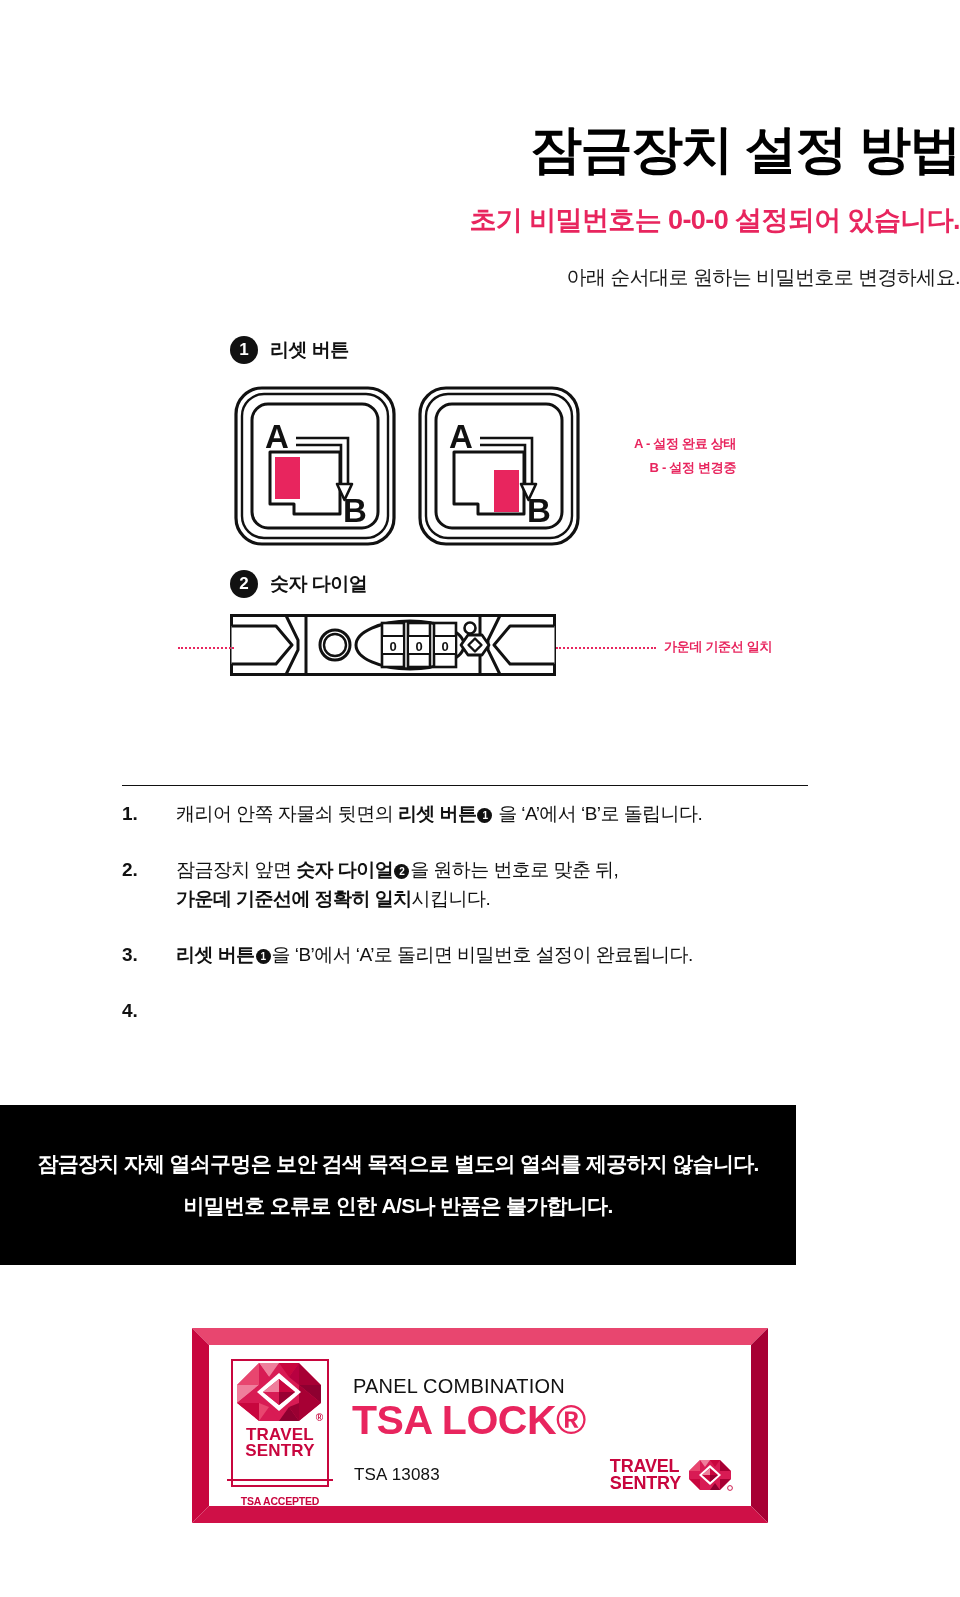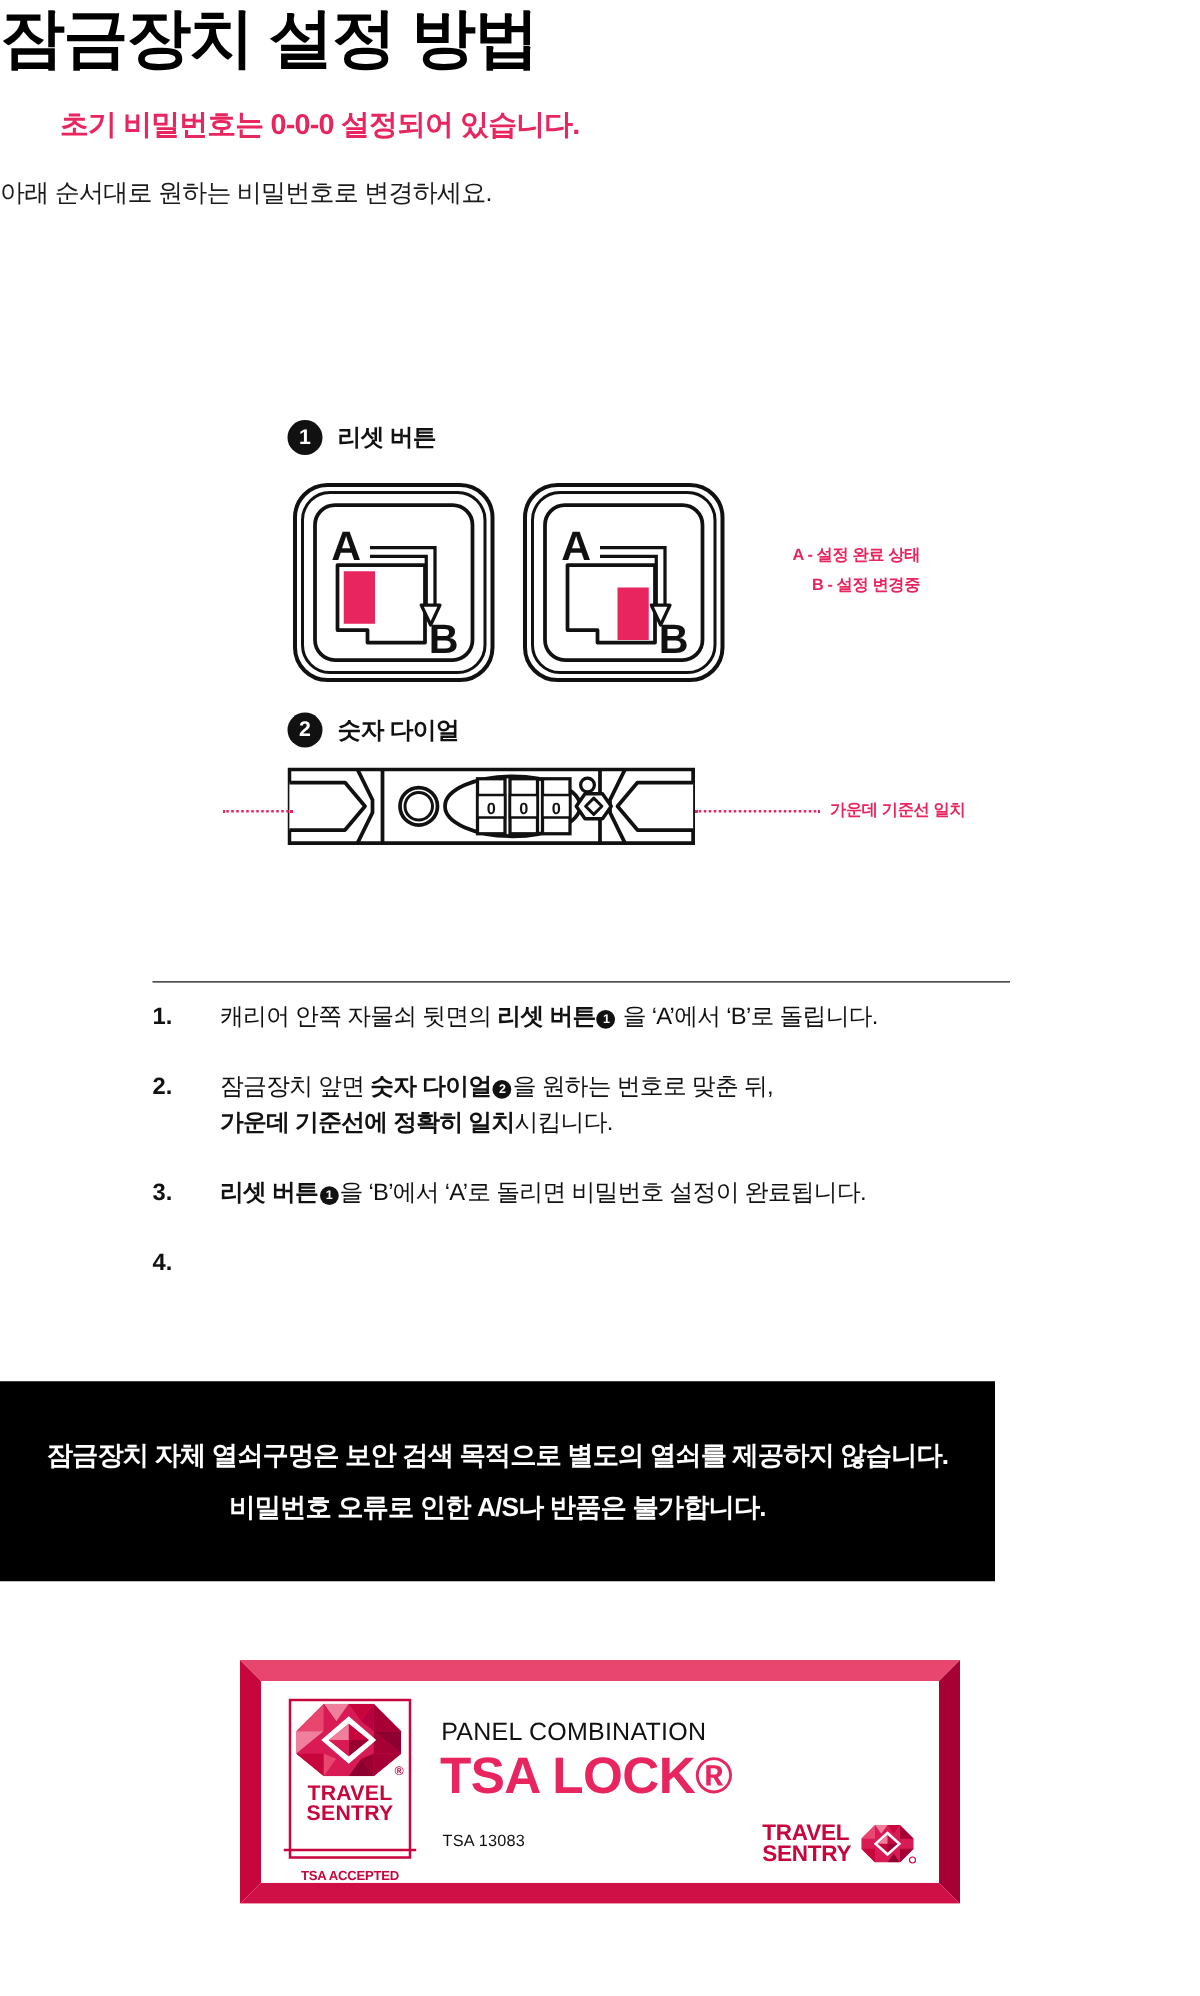--- a/index.html
+++ b/index.html
@@ -5,31 +5,31 @@
   * { box-sizing: border-box; margin: 0; padding: 0; }
   html, body {
     width: 960px;
     background: #ffffff;
     font-family: "Liberation Sans", "DejaVu Sans", sans-serif;
     color: #111111;
   }
   body { width: 960px; height: 1597px; position: relative; overflow: hidden; }
 
   
-  .header { text-align: left; }
+  .header { text-align: right; padding-top: 118px; }
   .main-title {
     font-size: 52px;
     font-weight: bold;
     letter-spacing: -1.5px;
     color: #000000;
     line-height: 1.2;
   }
   .sub-pink {
     margin-top: 22px;
-    font-size: 23px;
+    font-size: 27px;
     font-weight: bold;
     color: #e8255e;
     letter-spacing: -0.6px;
     margin-left: 48px;
   }
   .sub-black {
     margin-top: 26px;
     font-size: 20px;
     font-weight: normal;
     color: #1a1a1a;
@@ -266,21 +266,21 @@
     position: absolute;
     left: 143px; top: 52px;
     font-size: 41px;
     font-weight: bold;
     color: #e8255e;
     letter-spacing: -0.5px;
   }
   .tsa-code {
     position: absolute;
     left: 145px; top: 120px;
-    font-size: 13px;
+    font-size: 17px;
     color: #111111;
     letter-spacing: 0.2px;
   }
   .ts-small-logo {
     position: absolute;
     right: 18px; bottom: 14px;
     display: flex;
     align-items: center;
     gap: 6px;
   }

